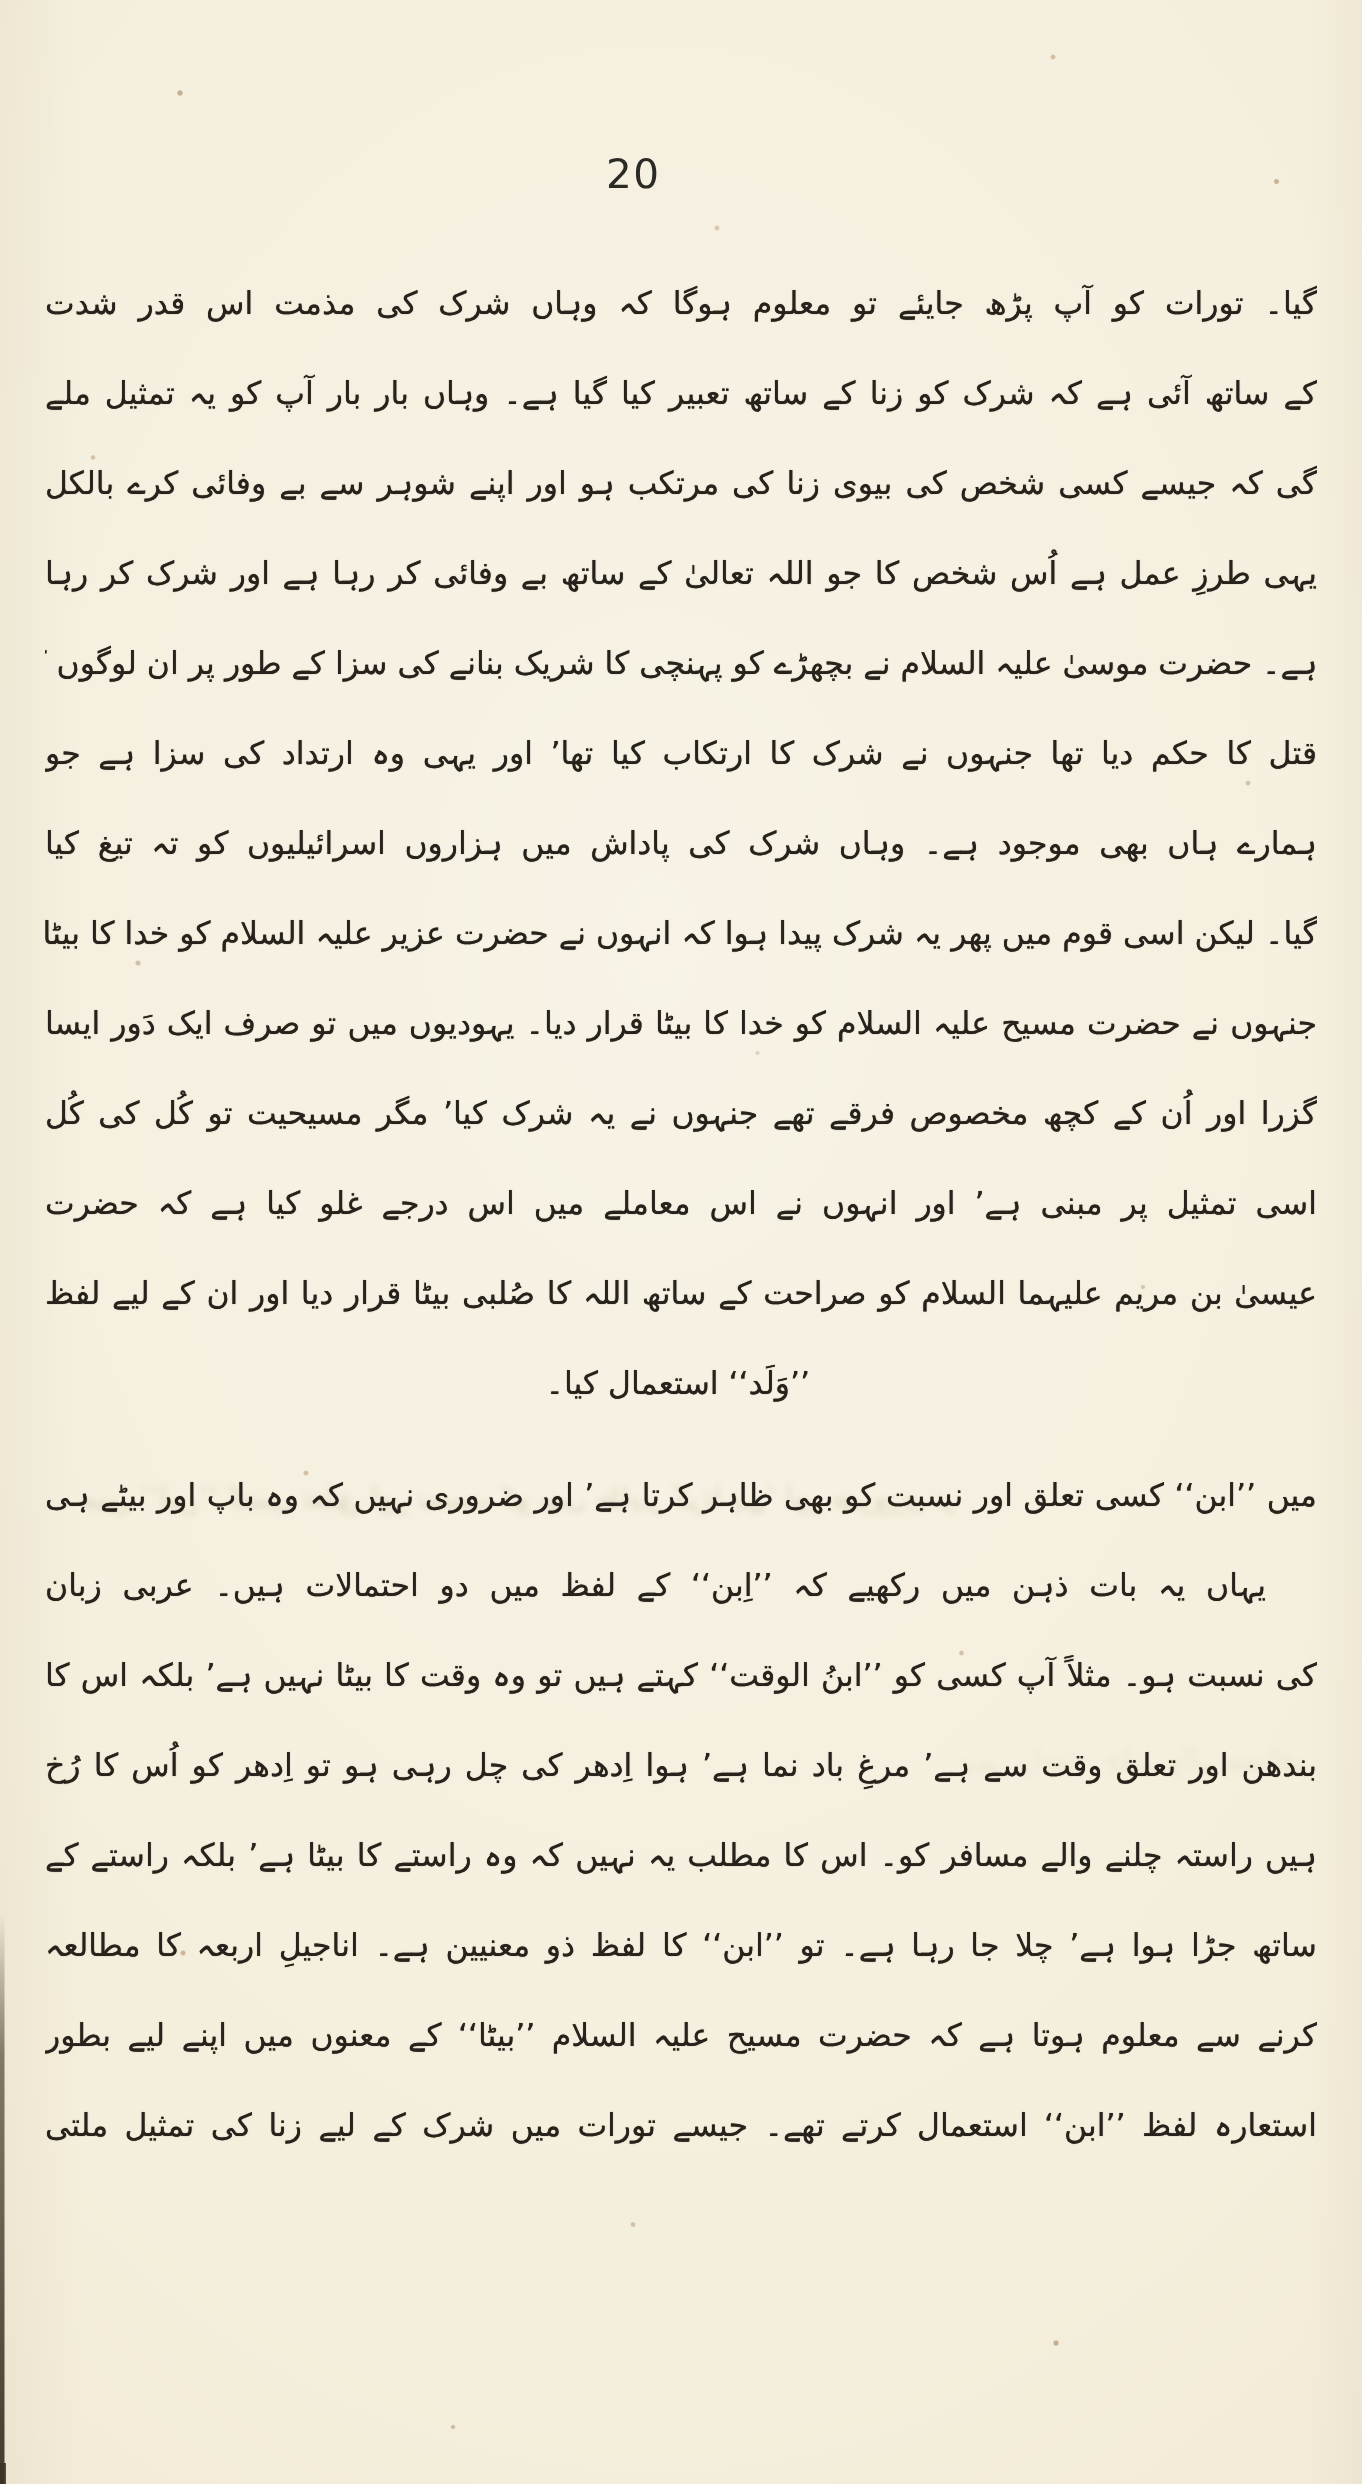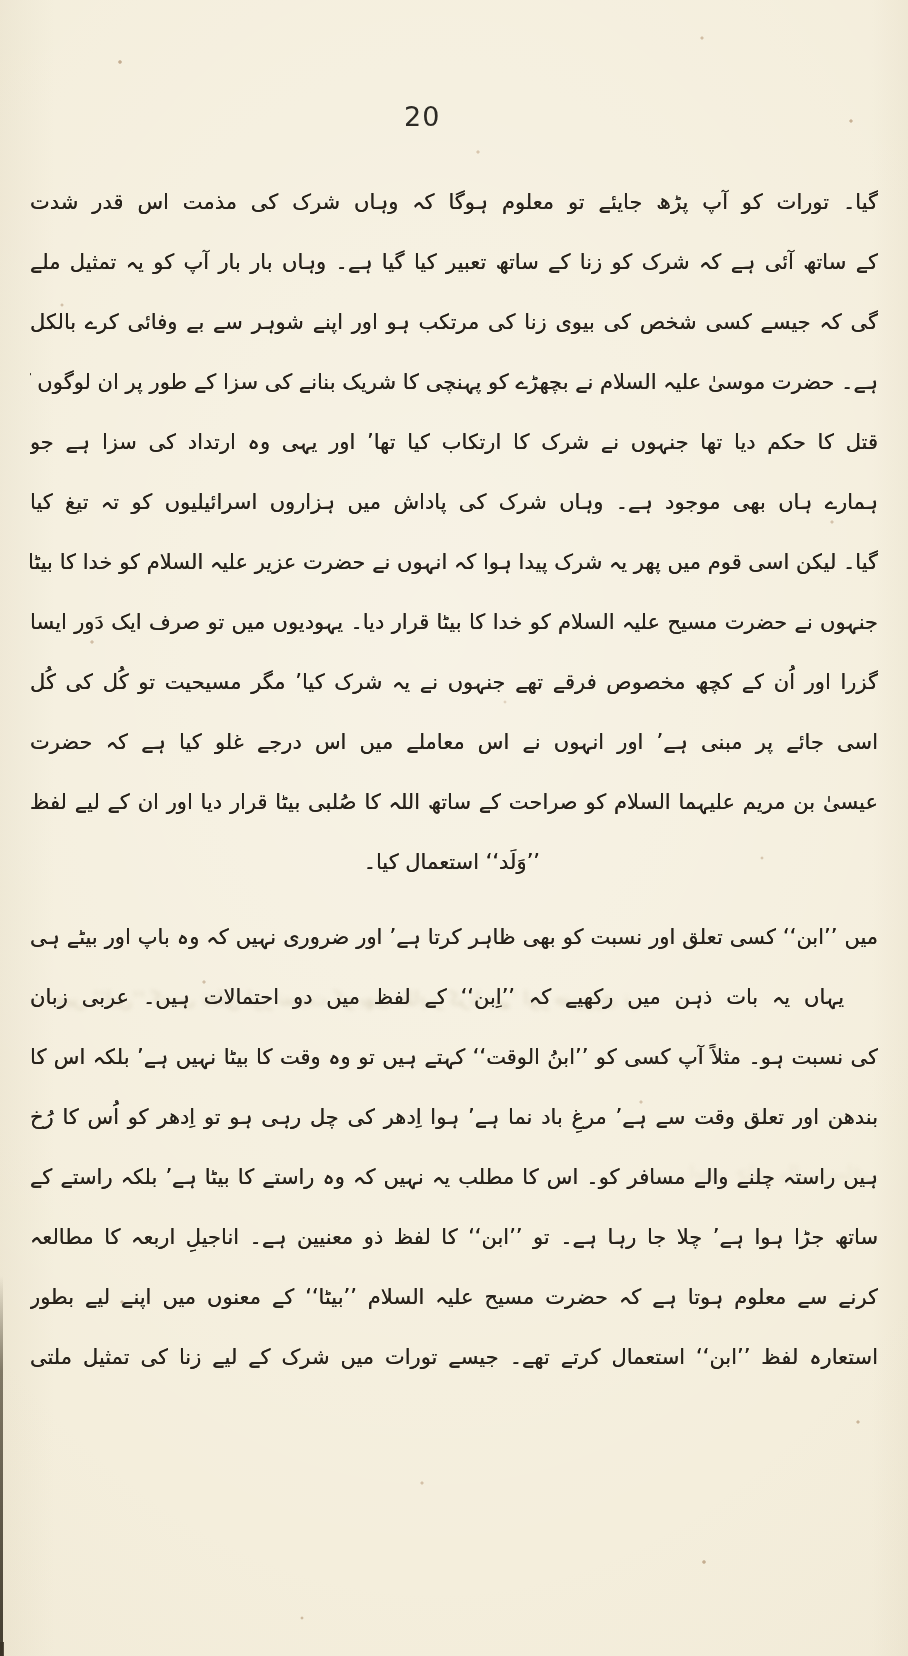--- a/index.html
+++ b/index.html
@@ -120,27 +120,28 @@
 
   <div class="page-number">20</div>
 
   <div class="ghost ghost-1">میں ’’ابن‘‘ کسی تعلق اور نسبت کو بھی ظاہر کرتا ہے’ اور ضروری نہیں کہ وہ باپ اور بیٹے ہی</div>
   <div class="ghost ghost-2">ہیں راستہ چلنے والے مسافر کو۔ اس کا مطلب یہ نہیں کہ وہ راستے کا بیٹا ہے’ بلکہ راستے کے</div>
 
   <div class="text-block">
     <div class="line">گیا۔ تورات کو آپ پڑھ جایئے تو معلوم ہوگا کہ وہاں شرک کی مذمت اس قدر شدت</div>
     <div class="line">کے ساتھ آئی ہے کہ شرک کو زنا کے ساتھ تعبیر کیا گیا ہے۔ وہاں بار بار آپ کو یہ تمثیل ملے</div>
     <div class="line">گی کہ جیسے کسی شخص کی بیوی زنا کی مرتکب ہو اور اپنے شوہر سے بے وفائی کرے بالکل</div>
+    <div class="line">یہی طرزِ عمل ہے اُس شخص کا جو اللہ تعالیٰ کے ساتھ بے وفائی کر رہا ہے اور شرک کر رہا</div>
     <div class="line">ہے۔ حضرت موسیٰ علیہ السلام نے بچھڑے کو پہنچی کا شریک بنانے کی سزا کے طور پر ان لوگوں کے</div>
     <div class="line">قتل کا حکم دیا تھا جنہوں نے شرک کا ارتکاب کیا تھا’ اور یہی وہ ارتداد کی سزا ہے جو</div>
     <div class="line">ہمارے ہاں بھی موجود ہے۔ وہاں شرک کی پاداش میں ہزاروں اسرائیلیوں کو تہ تیغ کیا</div>
     <div class="line">گیا۔ لیکن اسی قوم میں پھر یہ شرک پیدا ہوا کہ انہوں نے حضرت عزیر علیہ السلام کو خدا کا بیٹا</div>
     <div class="line">جنہوں نے حضرت مسیح علیہ السلام کو خدا کا بیٹا قرار دیا۔ یہودیوں میں تو صرف ایک دَور ایسا</div>
     <div class="line">گزرا اور اُن کے کچھ مخصوص فرقے تھے جنہوں نے یہ شرک کیا’ مگر مسیحیت تو کُل کی کُل</div>
-    <div class="line">اسی جائے پر مبنی ہے’ اور انہوں نے اس معاملے میں اس درجے غلو کیا ہے کہ حضرت</div>
+    <div class="line">اسی تمثیل پر مبنی ہے’ اور انہوں نے اس معاملے میں اس درجے غلو کیا ہے کہ حضرت</div>
     <div class="line">عیسیٰ بن مریم علیہما السلام کو صراحت کے ساتھ اللہ کا صُلبی بیٹا قرار دیا اور ان کے لیے لفظ</div>
     <div class="line line--short">’’وَلَد‘‘ استعمال کیا۔</div>
     <div class="line">میں ’’ابن‘‘ کسی تعلق اور نسبت کو بھی ظاہر کرتا ہے’ اور ضروری نہیں کہ وہ باپ اور بیٹے ہی</div>
     <div class="line line--indent">یہاں یہ بات ذہن میں رکھیے کہ ’’اِبن‘‘ کے لفظ میں دو احتمالات ہیں۔ عربی زبان</div>
     <div class="line">کی نسبت ہو۔ مثلاً آپ کسی کو ’’ابنُ الوقت‘‘ کہتے ہیں تو وہ وقت کا بیٹا نہیں ہے’ بلکہ اس کا</div>
     <div class="line">بندھن اور تعلق وقت سے ہے’ مرغِ باد نما ہے’ ہوا اِدھر کی چل رہی ہو تو اِدھر کو اُس کا رُخ</div>
     <div class="line">ہیں راستہ چلنے والے مسافر کو۔ اس کا مطلب یہ نہیں کہ وہ راستے کا بیٹا ہے’ بلکہ راستے کے</div>
     <div class="line">ساتھ جڑا ہوا ہے’ چلا جا رہا ہے۔ تو ’’ابن‘‘ کا لفظ ذو معنیین ہے۔ اناجیلِ اربعہ کا مطالعہ</div>
     <div class="line">کرنے سے معلوم ہوتا ہے کہ حضرت مسیح علیہ السلام ’’بیٹا‘‘ کے معنوں میں اپنے لیے بطور</div>
     <div class="line">استعارہ لفظ ’’ابن‘‘ استعمال کرتے تھے۔ جیسے تورات میں شرک کے لیے زنا کی تمثیل ملتی</div>

